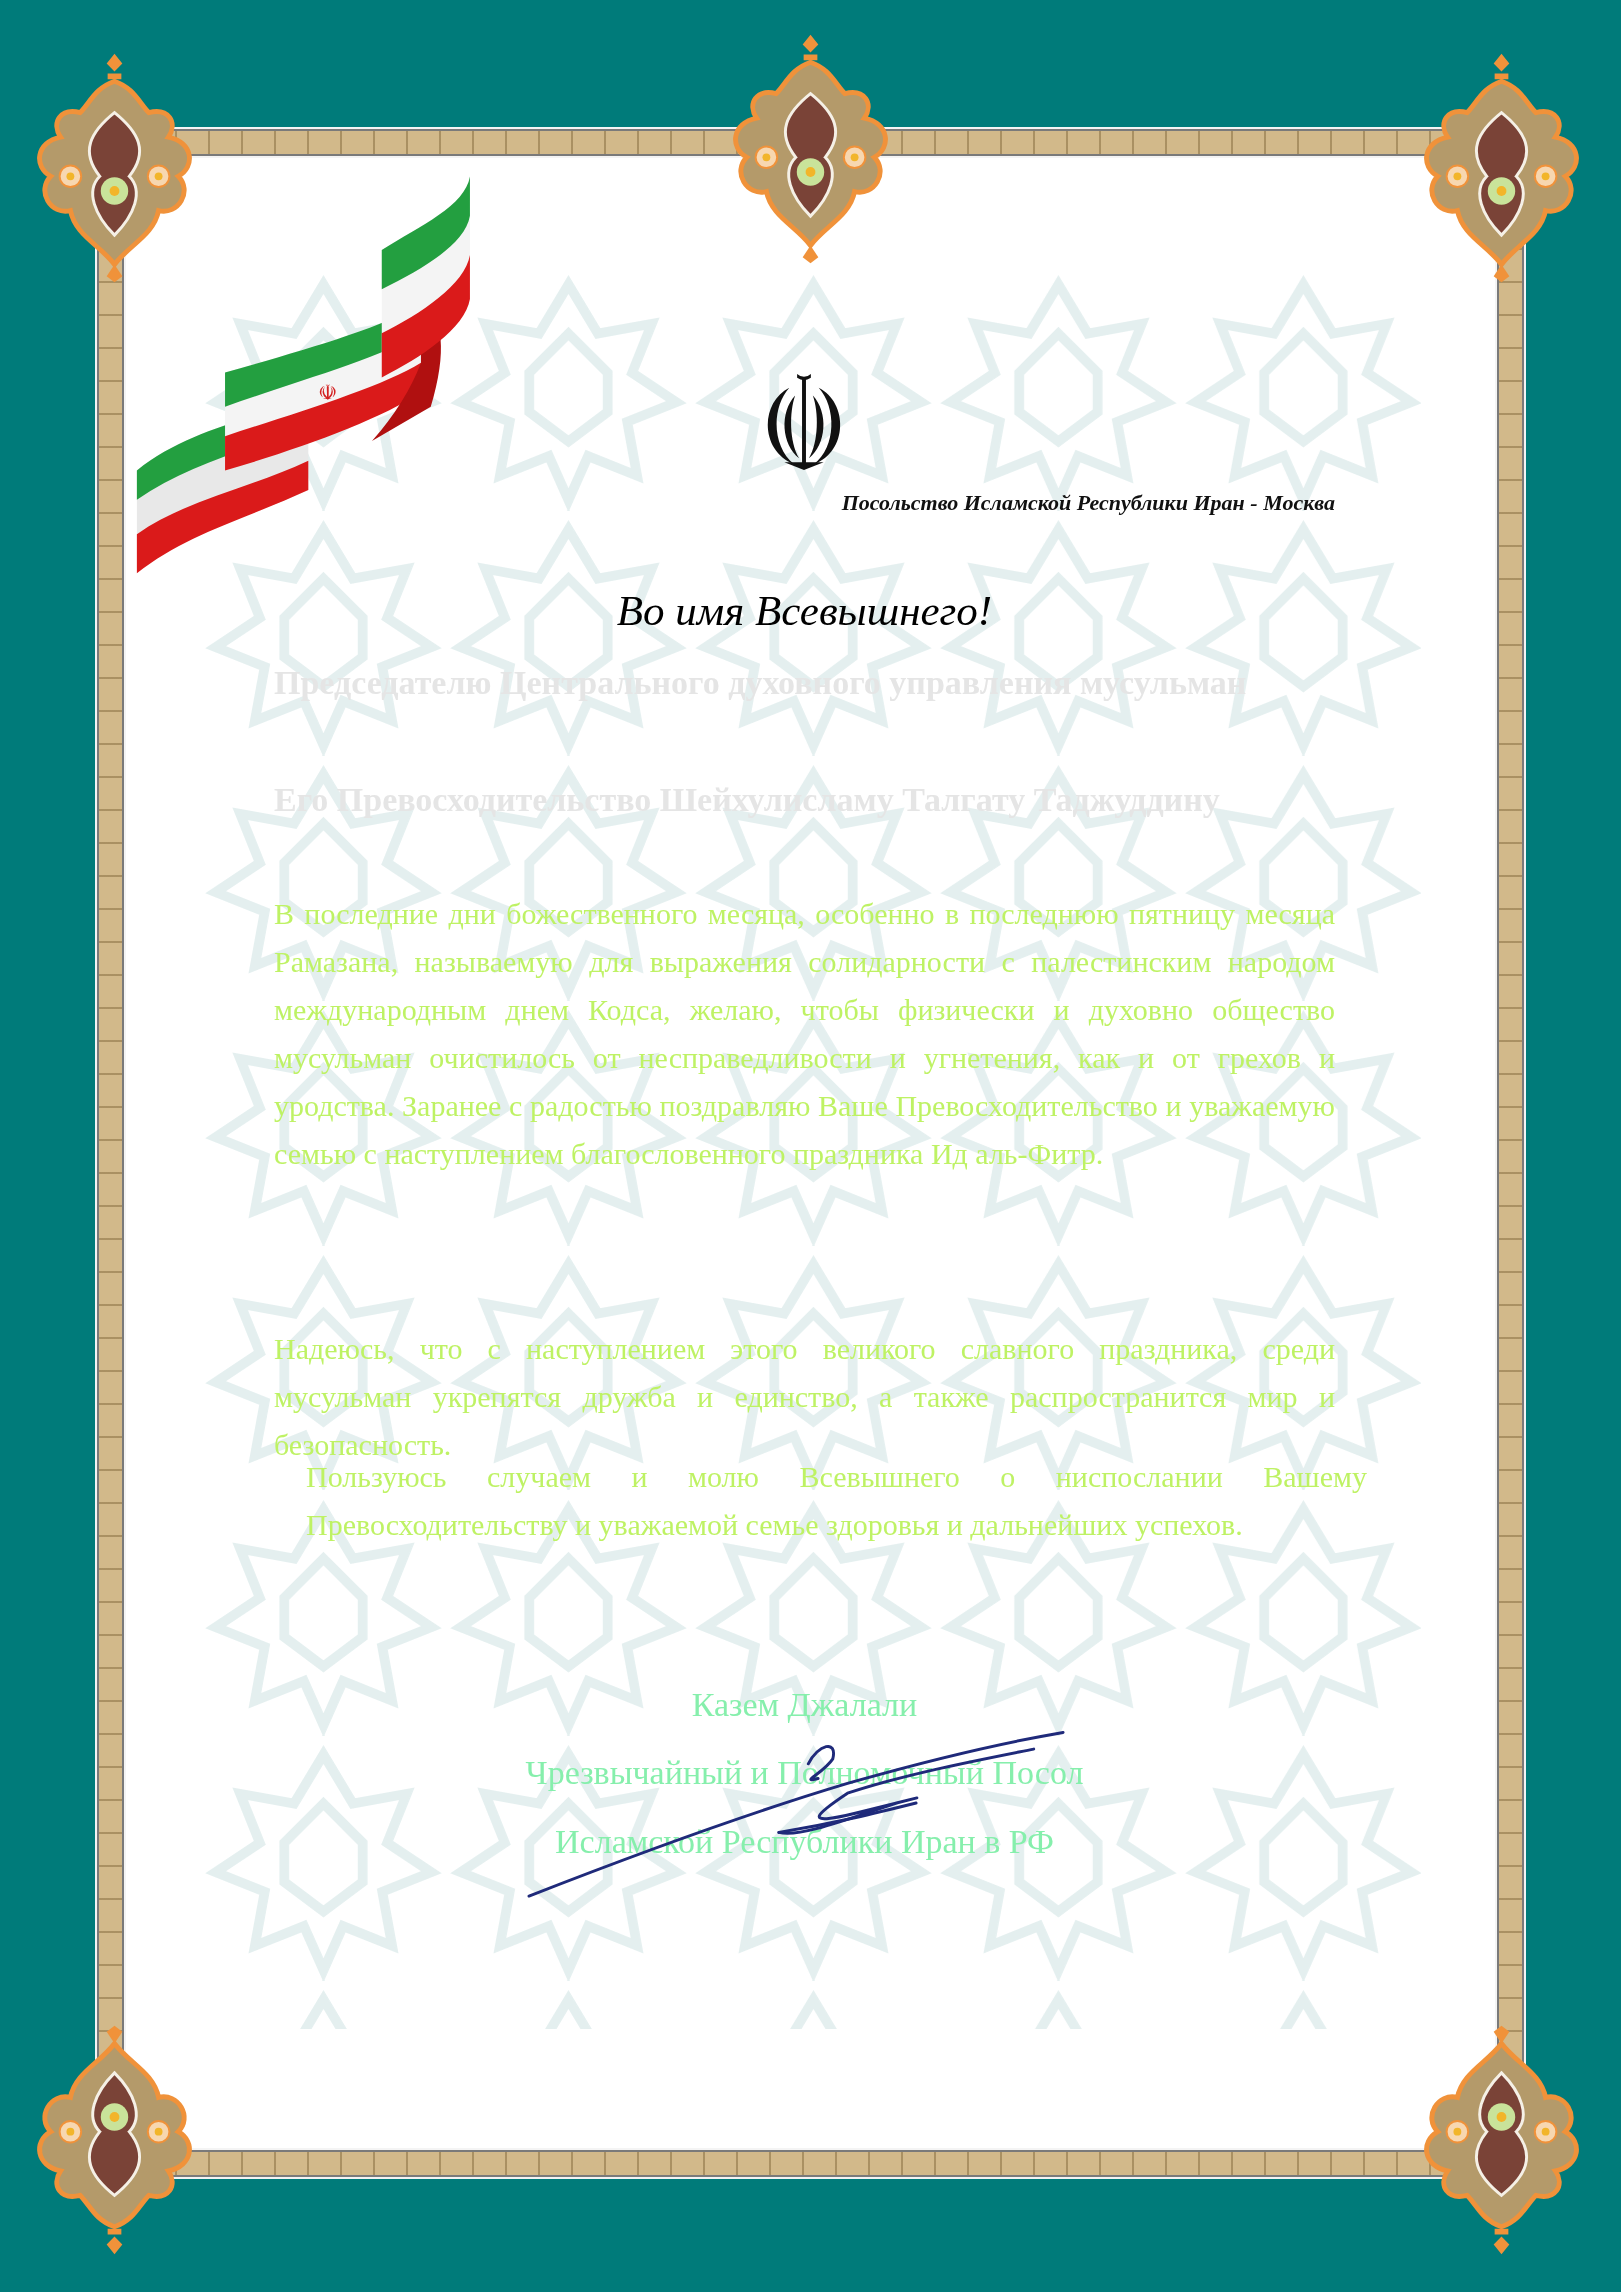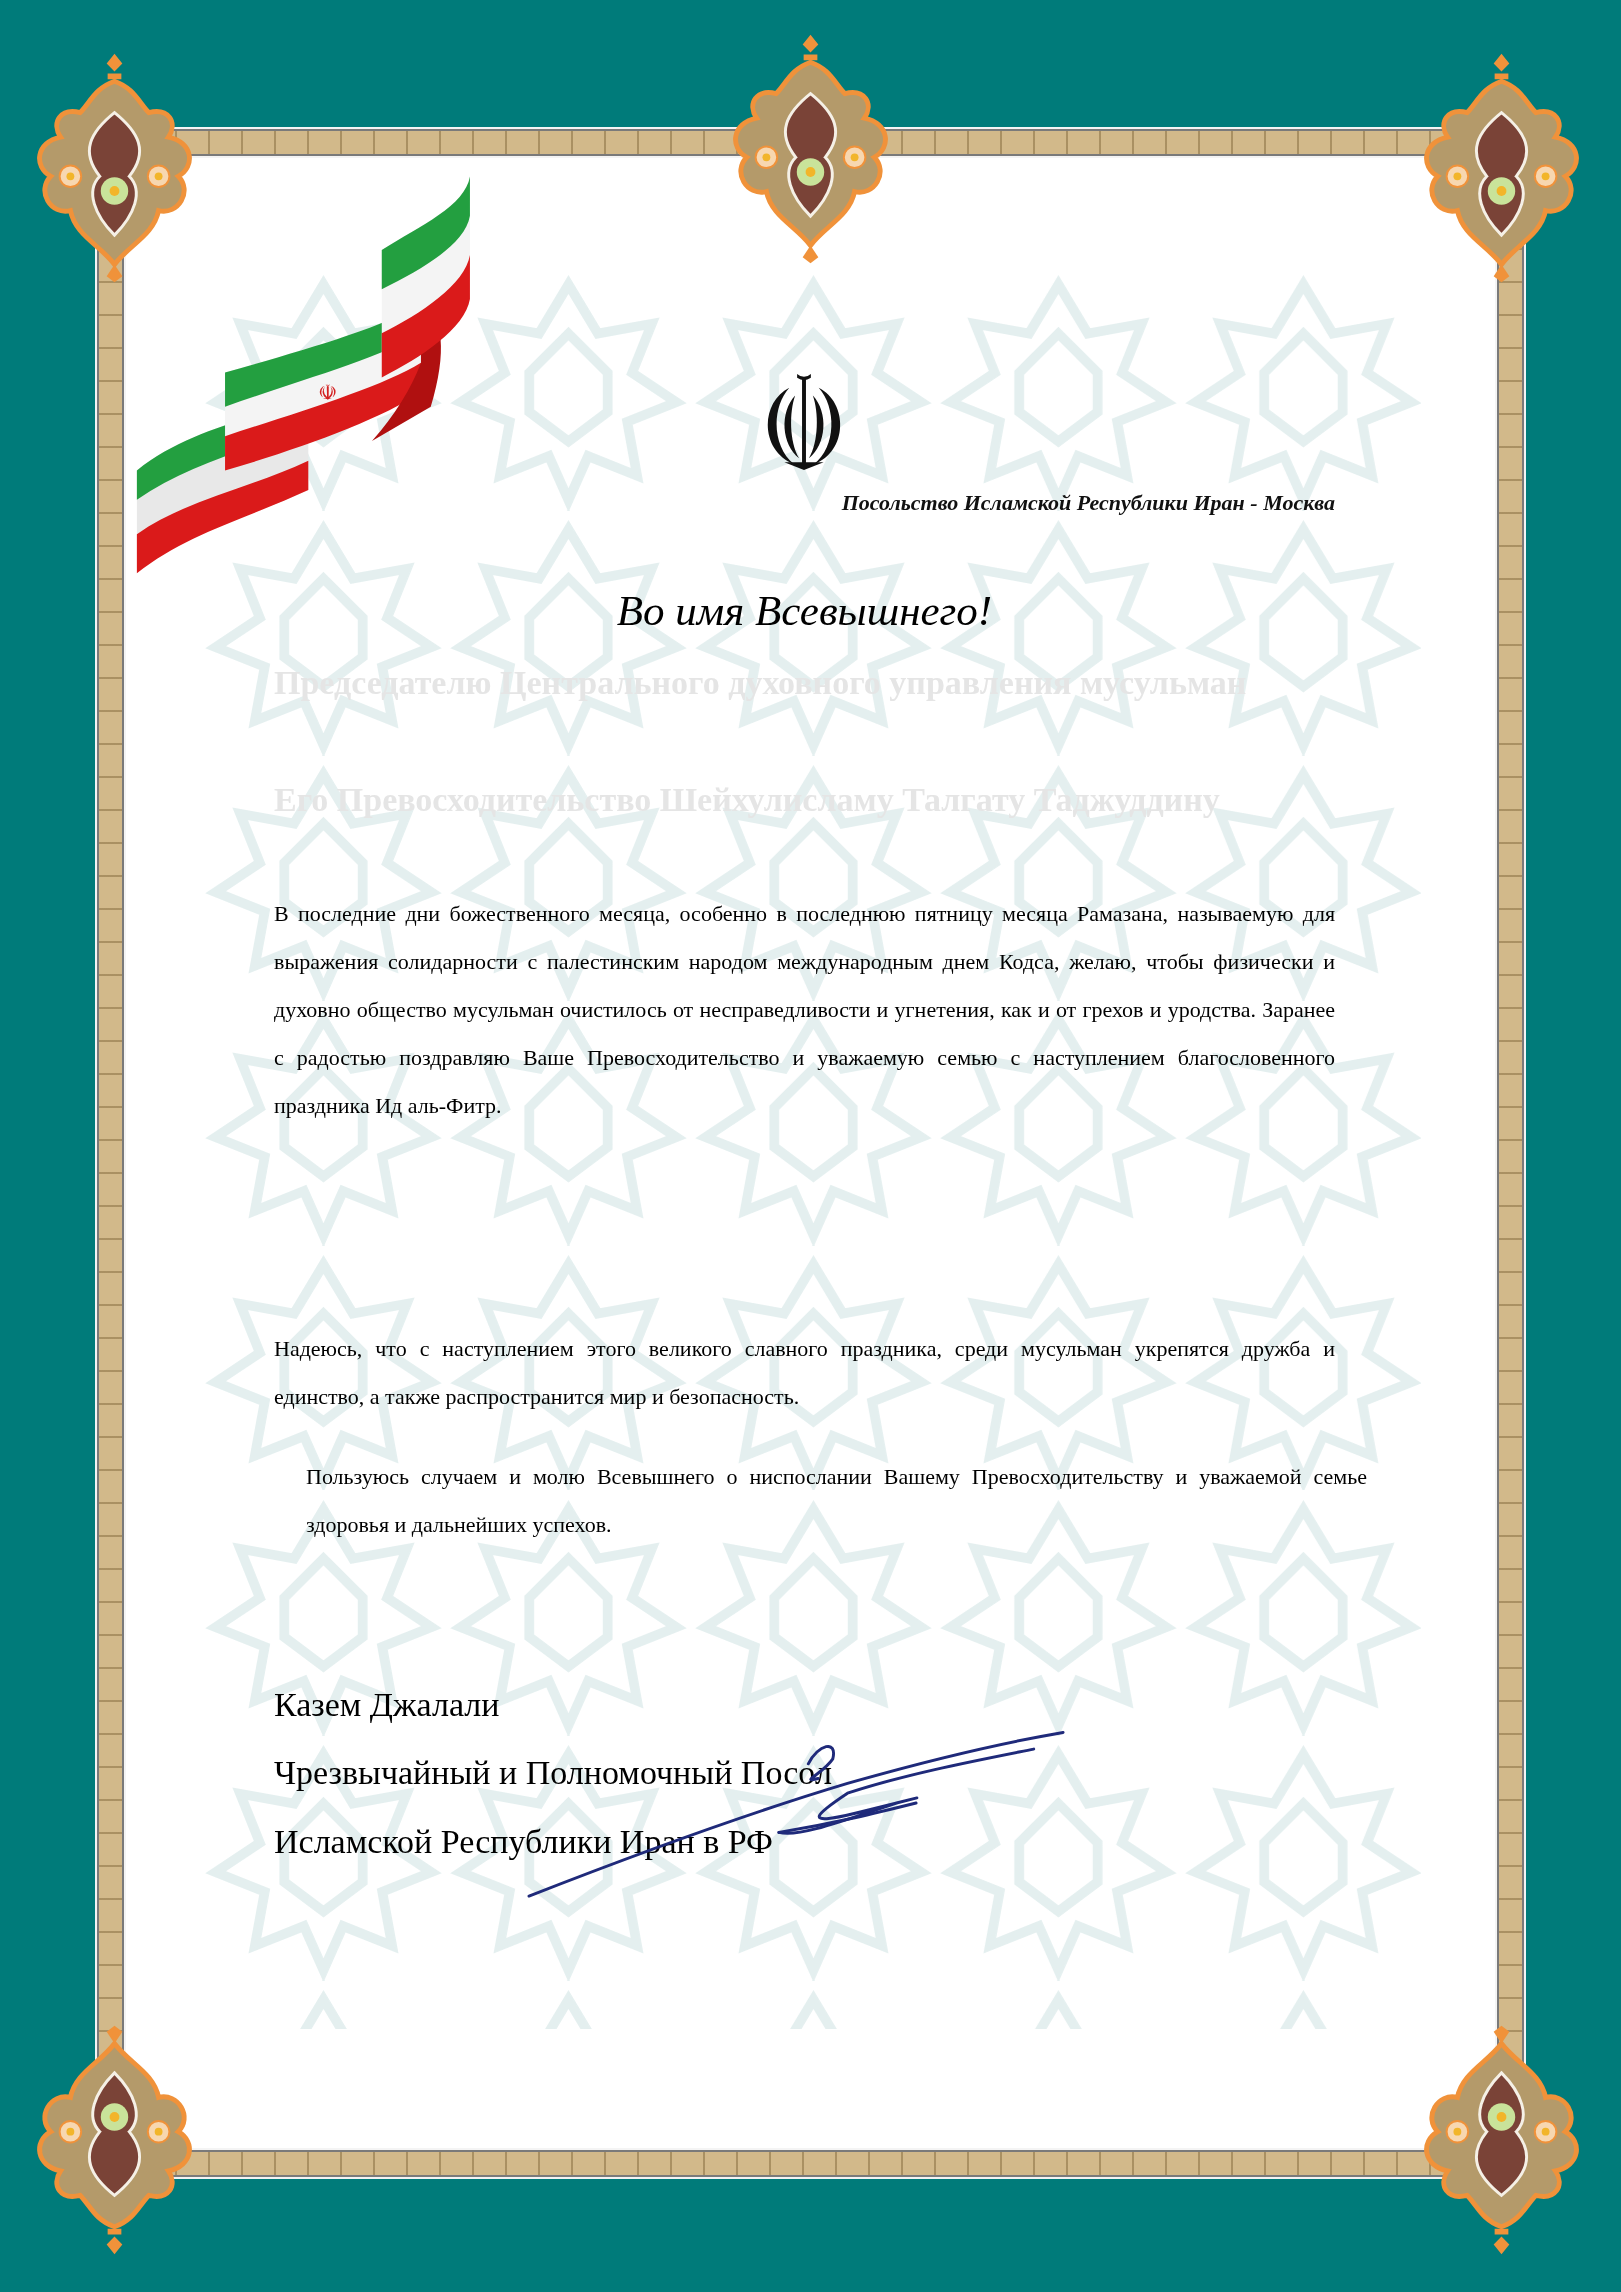--- a/index.html
+++ b/index.html
@@ -68,28 +68,28 @@
       position: absolute; top: 586px; left: 274px; width: 1061px; text-align: center;
       font-style: italic; font-size: 43px; color: #000000;
     }
     .addressee {
       position: absolute; left: 274px; width: 1061px; font-weight: bold; font-size: 34px;
       line-height: 47px; text-align: justify; text-align-last: left; color: #e5e5e5;
     }
     .a1 { top: 659px; }
     .a2 { top: 776px; }
     .para {
-      position: absolute; left: 274px; width: 1061px; font-size: 22px; line-height: 48px;
-      text-align: justify; color: #000000;
+      position: absolute; left: 274px; width: 1061px; font-size: 30px; line-height: 48px;
+      text-align: justify; color: #bef264;
     }
     .p1 { top: 890px; }
     .p2 { top: 1290px; margin-top: 35px; }
     .p3 { top: 1453px; margin-left: 32px; }
     .sig {
-      position: absolute; left: 274px; width: 1061px; font-size: 34px; color: #000000;
+      position: absolute; left: 274px; width: 1061px; text-align: center; font-size: 34px; color: #86efac;
     }
     .s1 { top: 1686px; }
     .s2 { top: 1754px; }
     .s3 { top: 1823px; }
     .signature { position: absolute; left: 524px; top: 1705px; width: 549px; height: 196px; pointer-events: none; }
   </style>
 </head>
 <body>
 
 <div class="page"></div>

